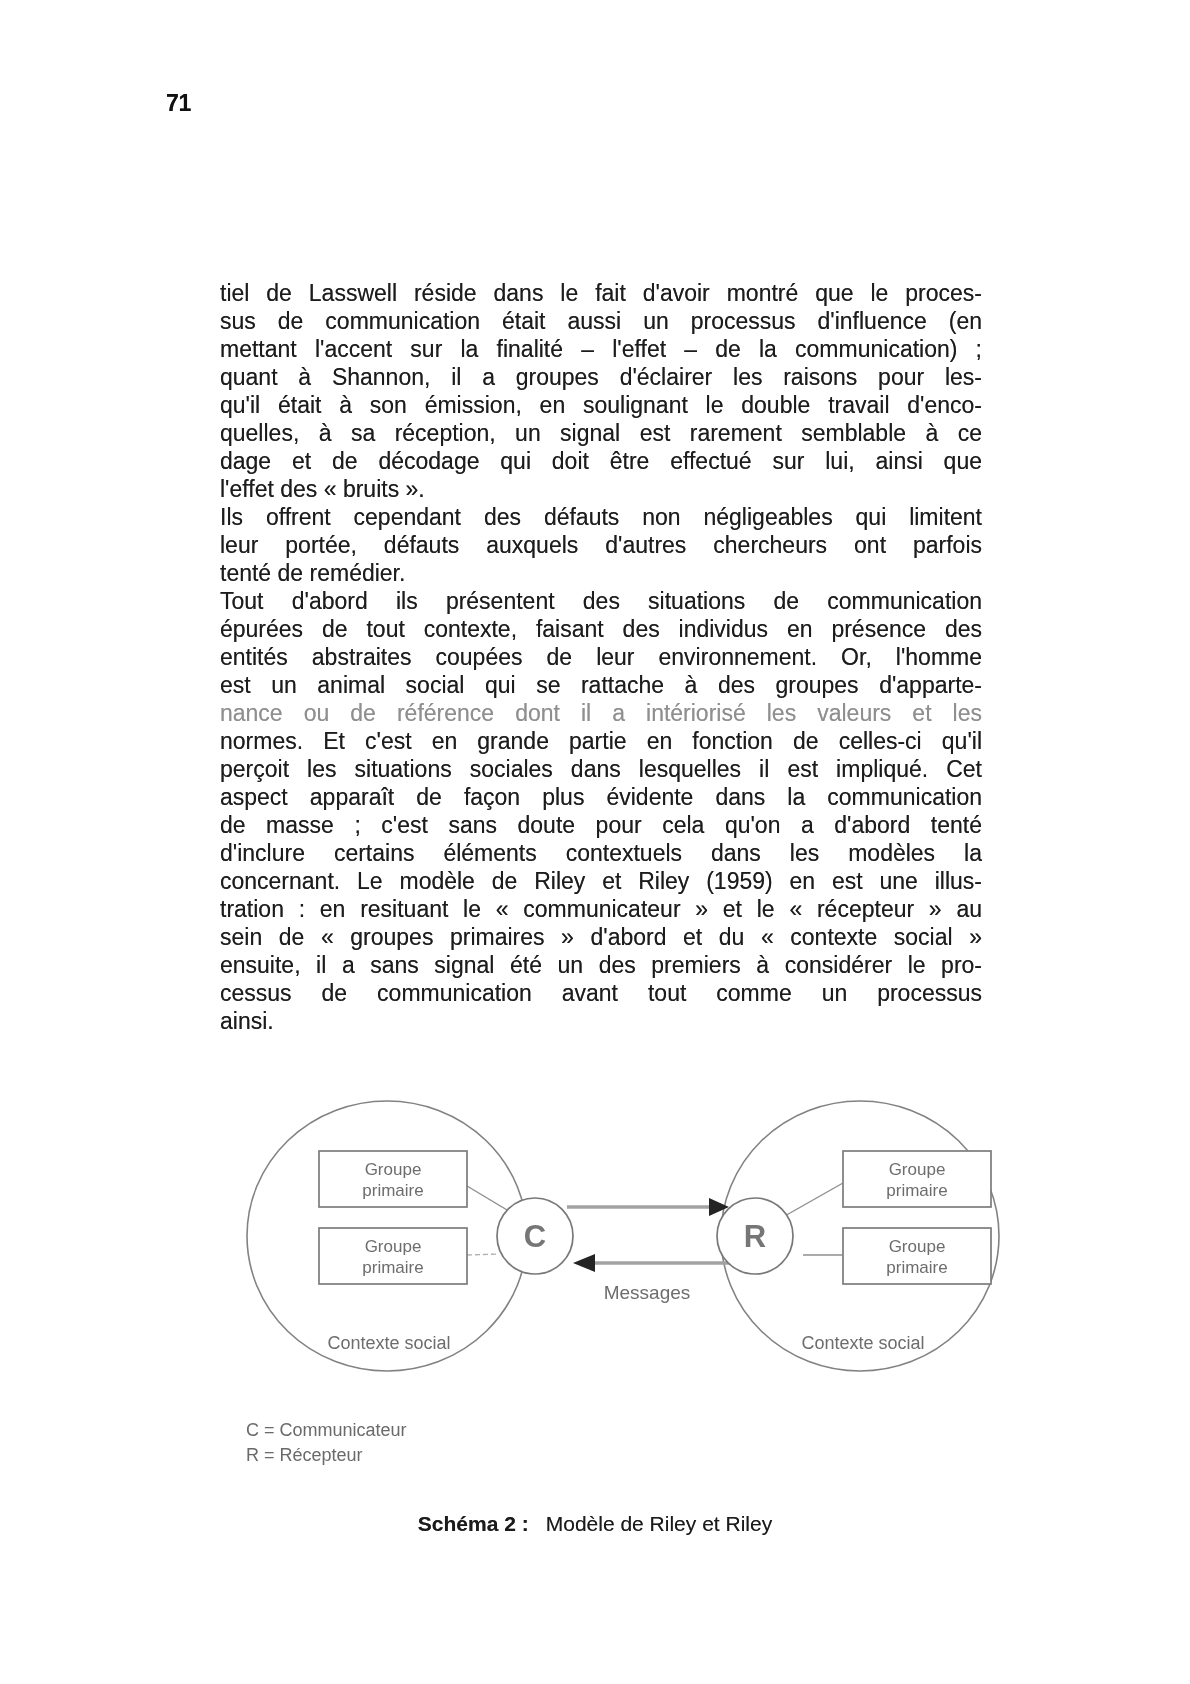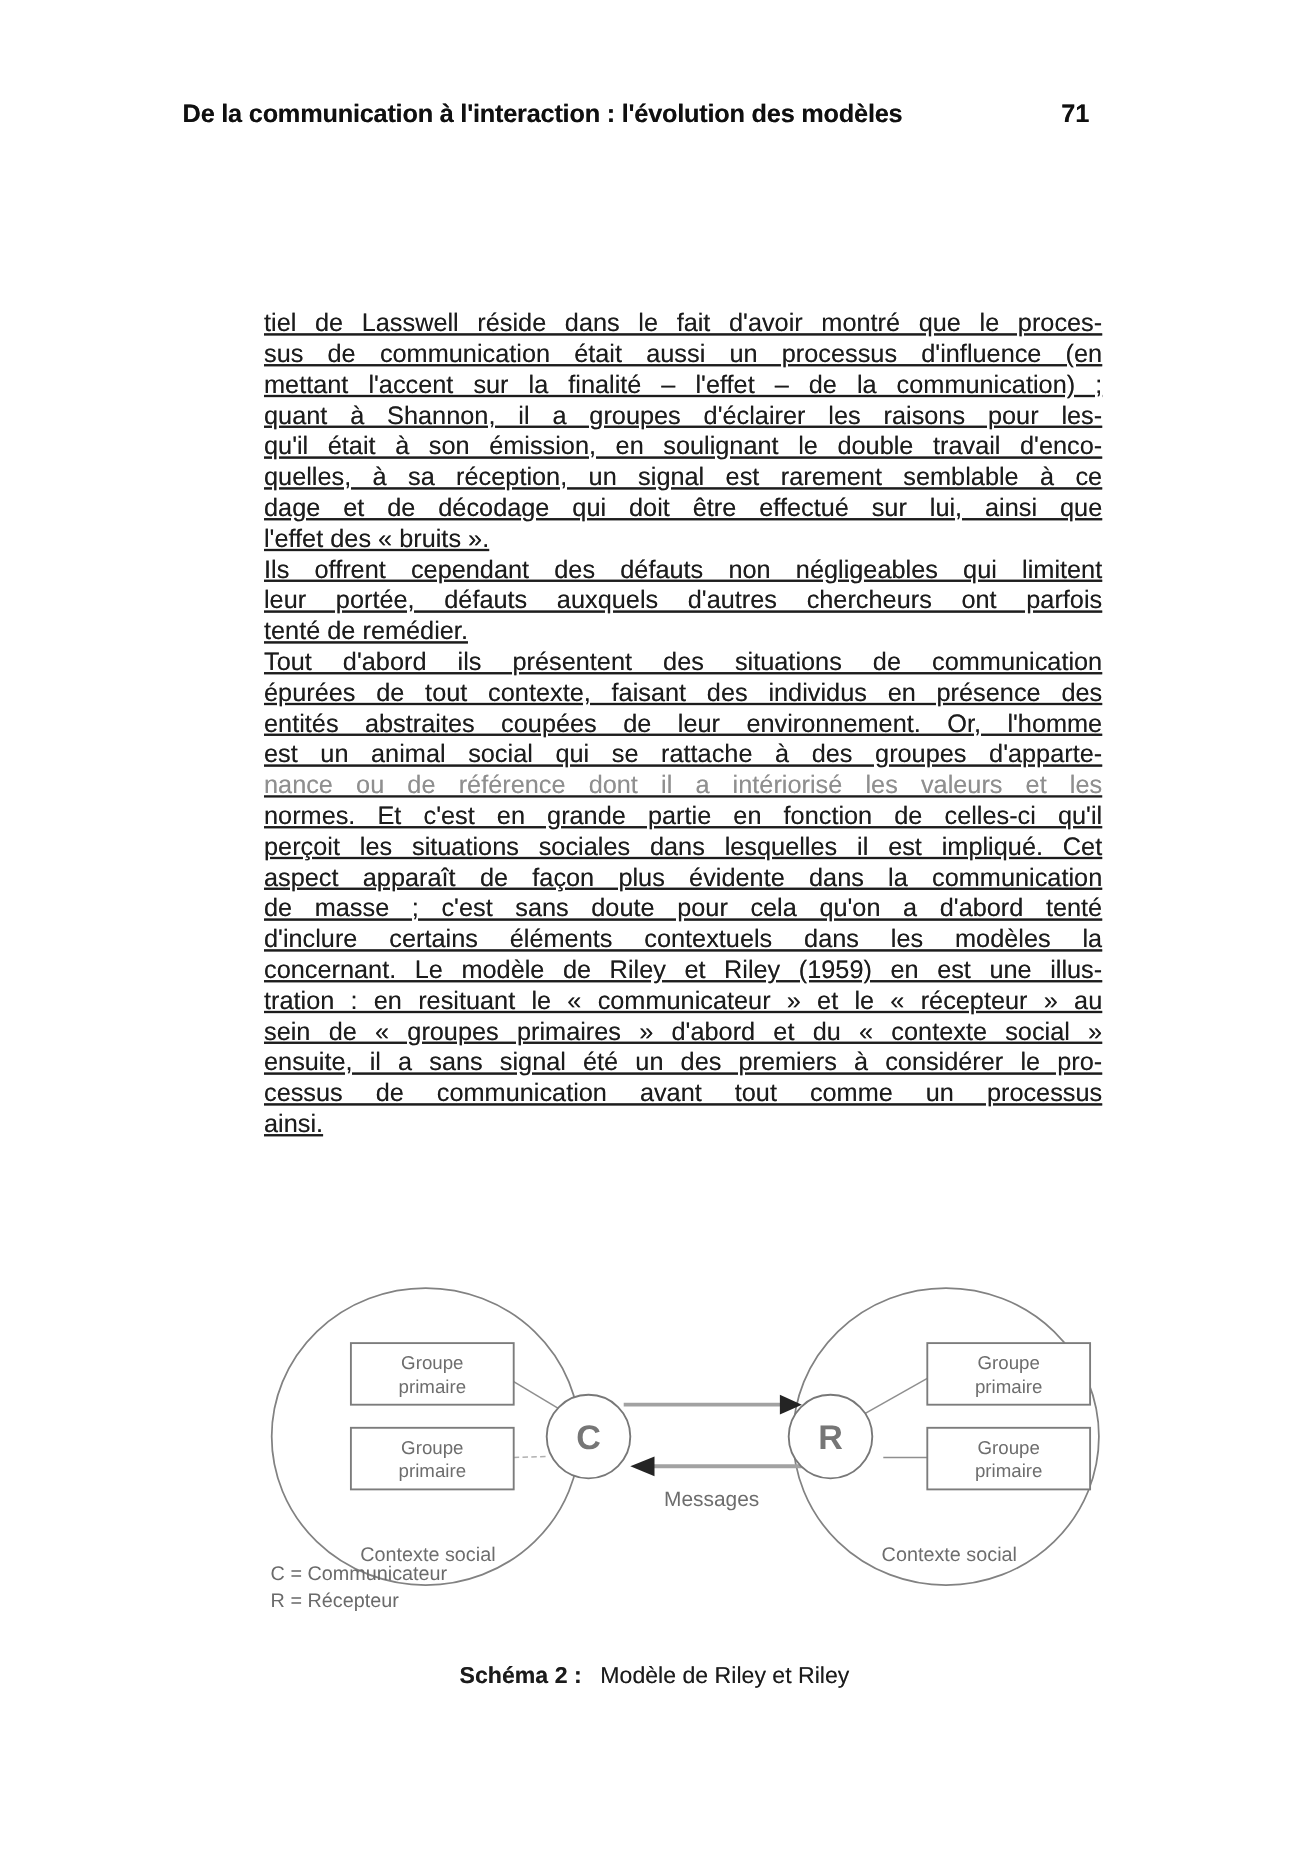--- a/index.html
+++ b/index.html
@@ -13,30 +13,29 @@
   }
   
   .header{
     position:absolute;left:166px;top:90px;width:824px;
     display:flex;justify-content:space-between;align-items:baseline;
     font-size:23px;font-weight:700;letter-spacing:-0.2px;color:#101010;
     text-shadow:0 0 0.6px rgba(0,0,0,.6);
   }
   
   .body-text{
-    position:absolute;left:240px;top:279px;width:762px;
+    position:absolute;left:220px;top:279px;width:762px;
     font-size:23px;line-height:28px;color:#1c1c1c;
     text-shadow:0 0 0.6px rgba(0,0,0,.55);
-    text-decoration:underline;
   }
   .line{height:28px;text-align:justify;text-align-last:justify;white-space:nowrap;}
   .line.end{text-align-last:left;}
   .line.faded{color:#8f8f8f;text-shadow:0 0 0.6px rgba(120,120,120,.5);}
   
-  .figure{position:absolute;left:215px;top:1156px;width:800px;height:300px;}
+  .figure{position:absolute;left:215px;top:1086px;width:800px;height:300px;}
   .shape{fill:none;stroke:#828282;stroke-width:1.6;}
   .boxr{fill:#ffffff;stroke:#7c7c7c;stroke-width:1.7;}
   .node{fill:#ffffff;stroke:#787878;stroke-width:1.7;}
   .conn{stroke:#8f8f8f;stroke-width:1.4;}
   .conn.faint{stroke:#b0b0b0;stroke-dasharray:5 3;}
   .arrowline{stroke:#a2a2a2;stroke-width:3.5;}
   .arrowhead{fill:#242424;stroke:none;}
   .dtext{fill:#6d6d6d;font-family:"Liberation Sans",sans-serif;filter:blur(.35px);}
   .dtext.big{font-size:31px;font-weight:700;fill:#767676;}
   .dtext.box{font-size:17px;}
@@ -53,21 +52,20 @@
   }
   .caption .cap-label{font-weight:700;}
   .caption .cap-rest{margin-left:17px;}
 </style>
 </head>
 <body>
 
 <div class="page">
 
   <div class="header">
-    <span>De la communication à l'interaction : l'évolution des modèles</span>
     <span>71</span>
   </div>
 
   <div class="body-text">
       <div class="line">tiel de Lasswell réside dans le fait d'avoir montré que le proces-</div>
       <div class="line">sus de communication était aussi un processus d'influence (en</div>
       <div class="line">mettant l'accent sur la finalité – l'effet – de la communication) ;</div>
       <div class="line">quant à Shannon, il a groupes d'éclairer les raisons pour les-</div>
       <div class="line">qu'il était à son émission, en soulignant le double travail d'enco-</div>
       <div class="line">quelles, à sa réception, un signal est rarement semblable à ce</div>

